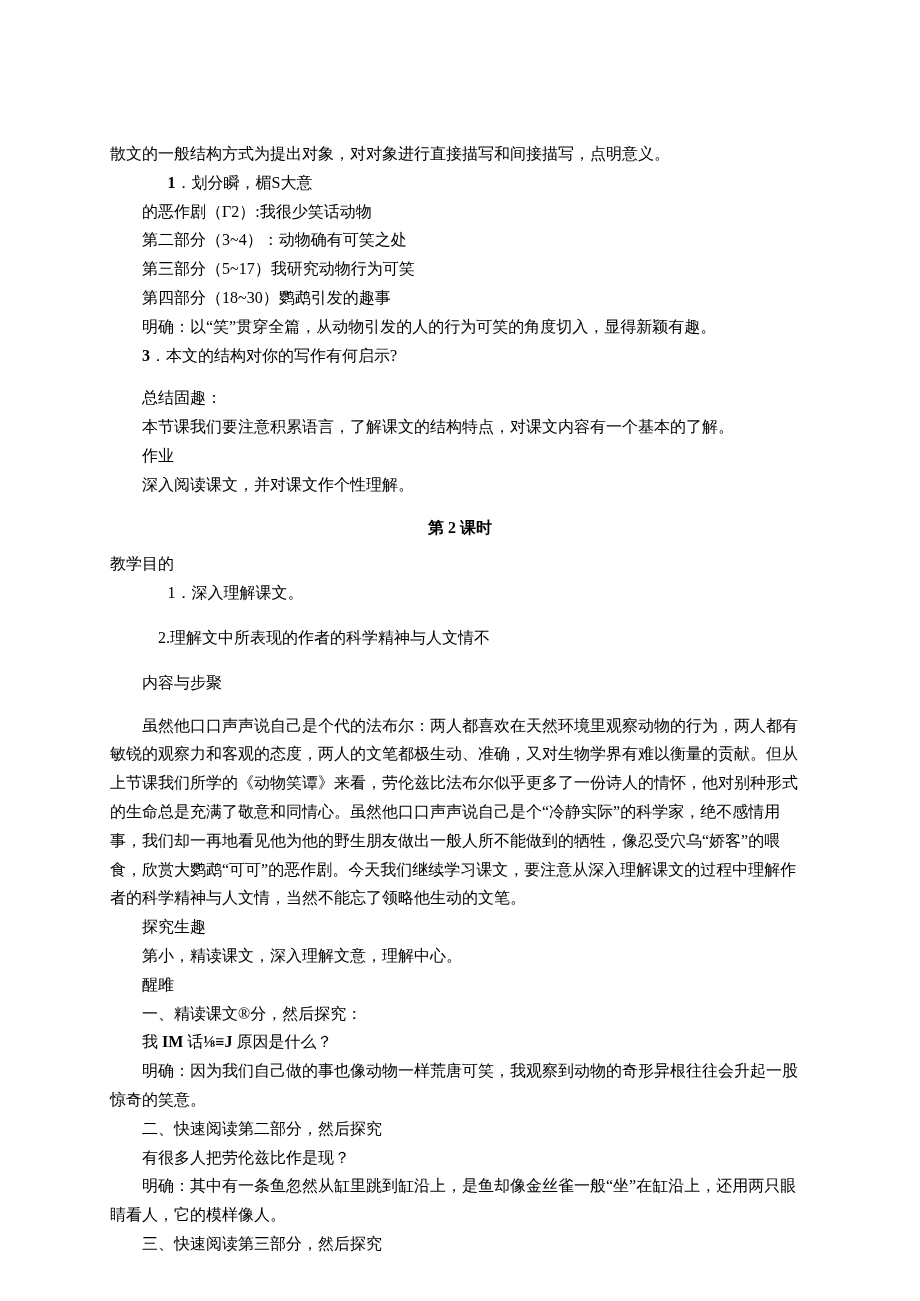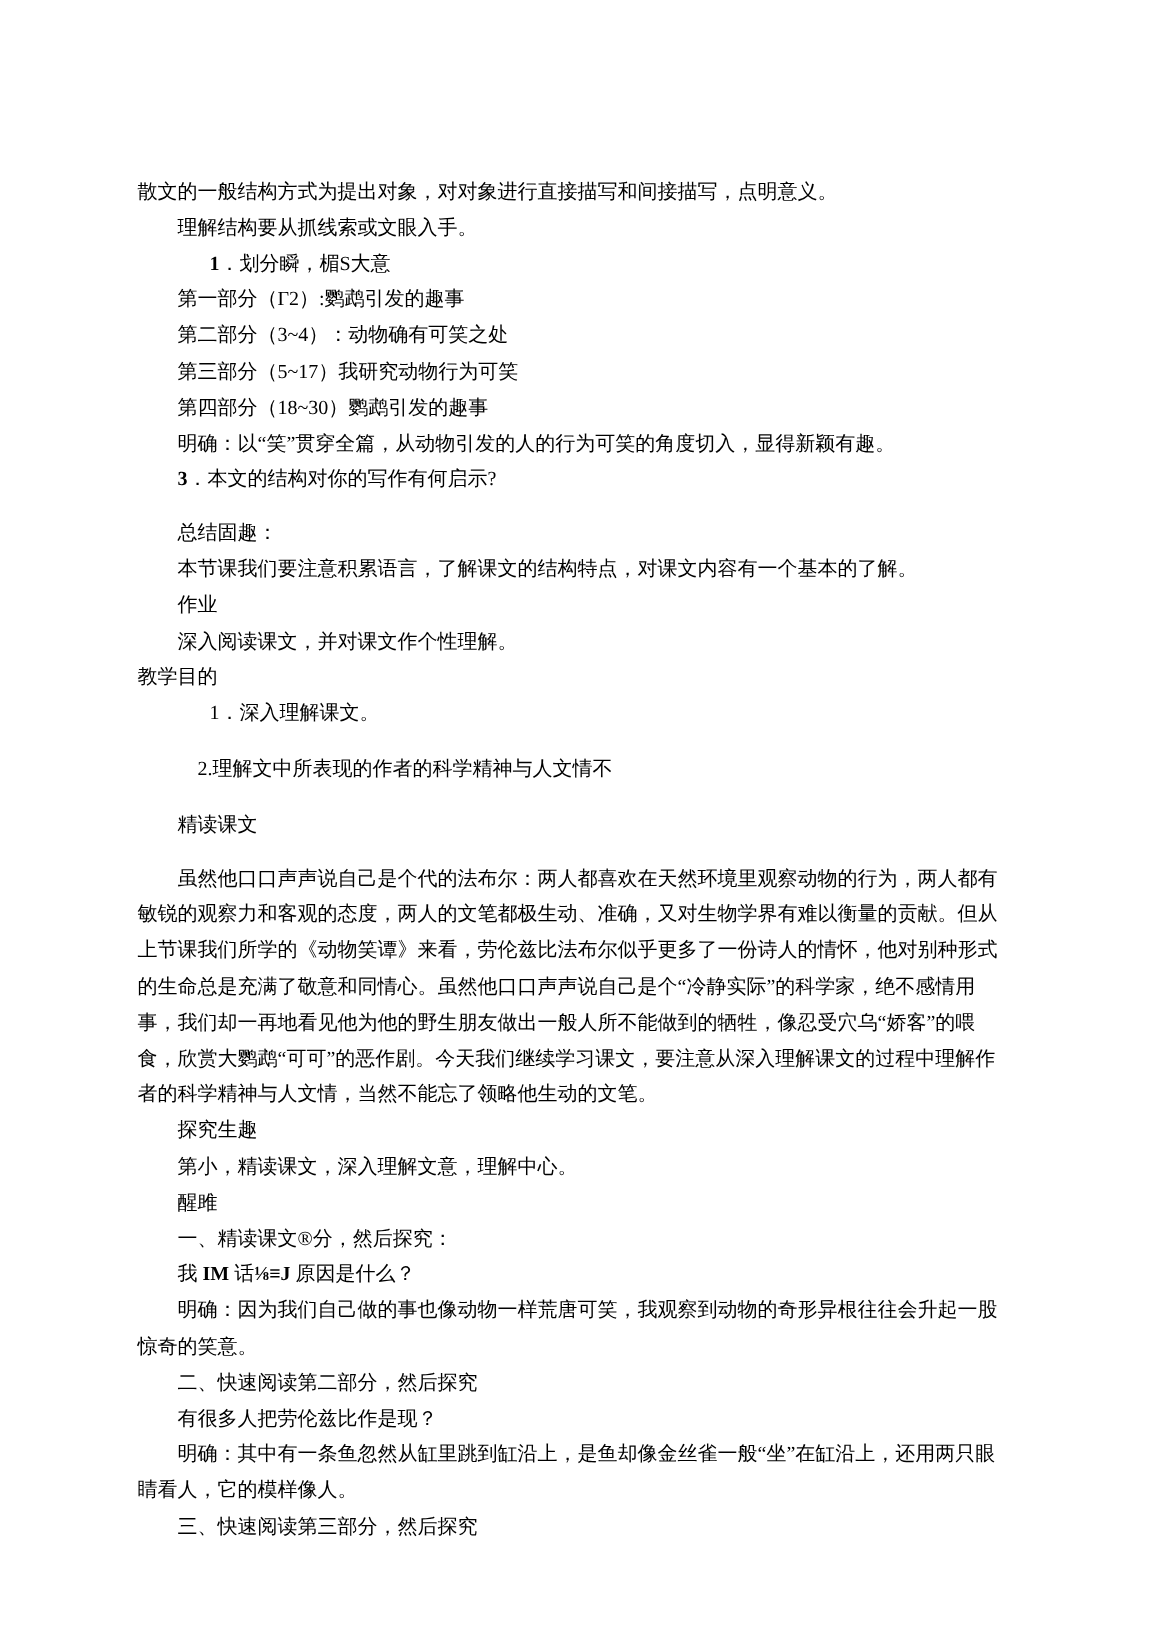--- a/index.html
+++ b/index.html
@@ -29,51 +29,51 @@
   .underline { }
   .tight { margin: 16px; }
   .block-gap { height: 14px; }
 </style>
 </head>
 <body>
 
 <div class="page">
 
   <p class="para flush">散文的一般结构方式为提出对象，对对象进行直接描写和间接描写，点明意义。</p>
-  <p class="para ind1">理解结构要从抓线索或文眼入手。</p>
 
   <p class="para ind2">
     <span class="bold">1</span><span>．划分瞬，楣S大意</span>
   </p>
 
-  <p class="para ind1">第一部分（Γ2）:鹦鹉引发的趣事</p>
+  <p class="para ind1">的恶作剧（Γ2）:我很少笑话动物</p>
   <p class="para ind1">第二部分（3~4）：动物确有可笑之处</p>
   <p class="para ind1">第三部分（5~17）我研究动物行为可笑</p>
   <p class="para ind1">第四部分（18~30）鹦鹉引发的趣事</p>
 
   <p class="para ind1">明确：以“笑”贯穿全篇，从动物引发的人的行为可笑的角度切入，显得新颖有趣。</p>
 
   <p class="para ind1">
     <span class="bold">3</span><span>．本文的结构对你的写作有何启示?</span>
   </p>
 
   <div class="block-gap"></div>
 
   <p class="para ind1">总结固趣：</p>
   <p class="para ind1">本节课我们要注意积累语言，了解课文的结构特点，对课文内容有一个基本的了解。</p>
   <p class="para ind1">作业</p>
   <p class="para ind1">深入阅读课文，并对课文作个性理解。</p>
 
+  <p class="section-title">第 2 课时</p>
 
   <p class="para flush">教学目的</p>
   <p class="para ind2">
     <span>1</span><span>．深入理解课文。</span>
   </p>
   <p class="para ind1 tight">2.理解文中所表现的作者的科学精神与人文情不</p>
-  <p class="para ind1">精读课文</p>
+  <p class="para ind1">内容与步聚</p>
 
   <div class="block-gap"></div>
 
   <p class="para ind1">
     <span>虽然他口口声声说自己是个</span><span class="underline">代的法布尔：两</span><span>人都喜欢在天然环境里观察动物的行为，两人都有敏锐的观察力和客观的态度，两人的文笔都极生动、准确，又对生物学界有难以衡量的贡献。但从上节课我们所学的《动物笑谭》来看，劳伦兹比法布尔似乎更多了一份诗人的情怀，他对别种形式的生命总是充满了敬意和同情心。虽然他口口声声说自己是个“冷静实际”的科学家，绝不感情用事，我们却一再地看见他为他的野生朋友做出一般人所不能做到的牺牲，像忍受穴乌“娇客”的喂食，欣赏大鹦鹉“可可”的恶作剧。今天我们继续学习课文，要注意从深入理解课文的过程中理解作者的科学精神与人文情，当然不能忘了领略他生动的文笔。</span>
   </p>
 
   <p class="para ind1">探究生趣</p>
   <p class="para ind1">第小，精读课文，深入理解文意，理解中心。</p>
   <p class="para ind1">醒雎</p>

